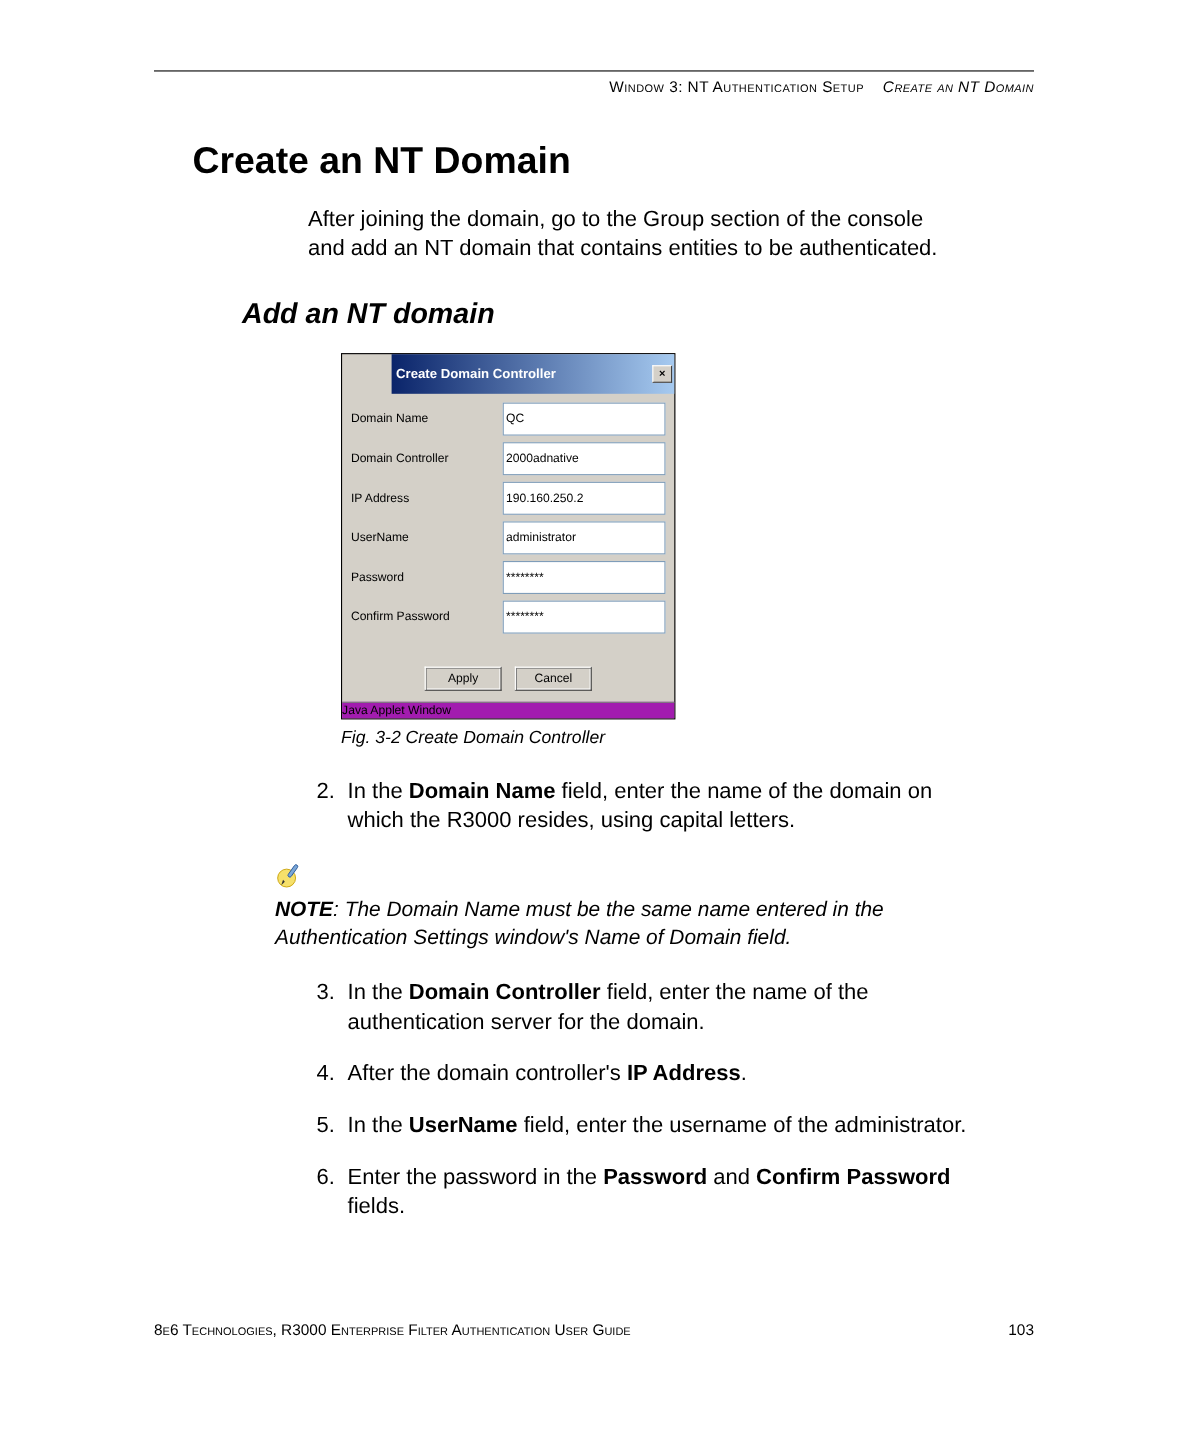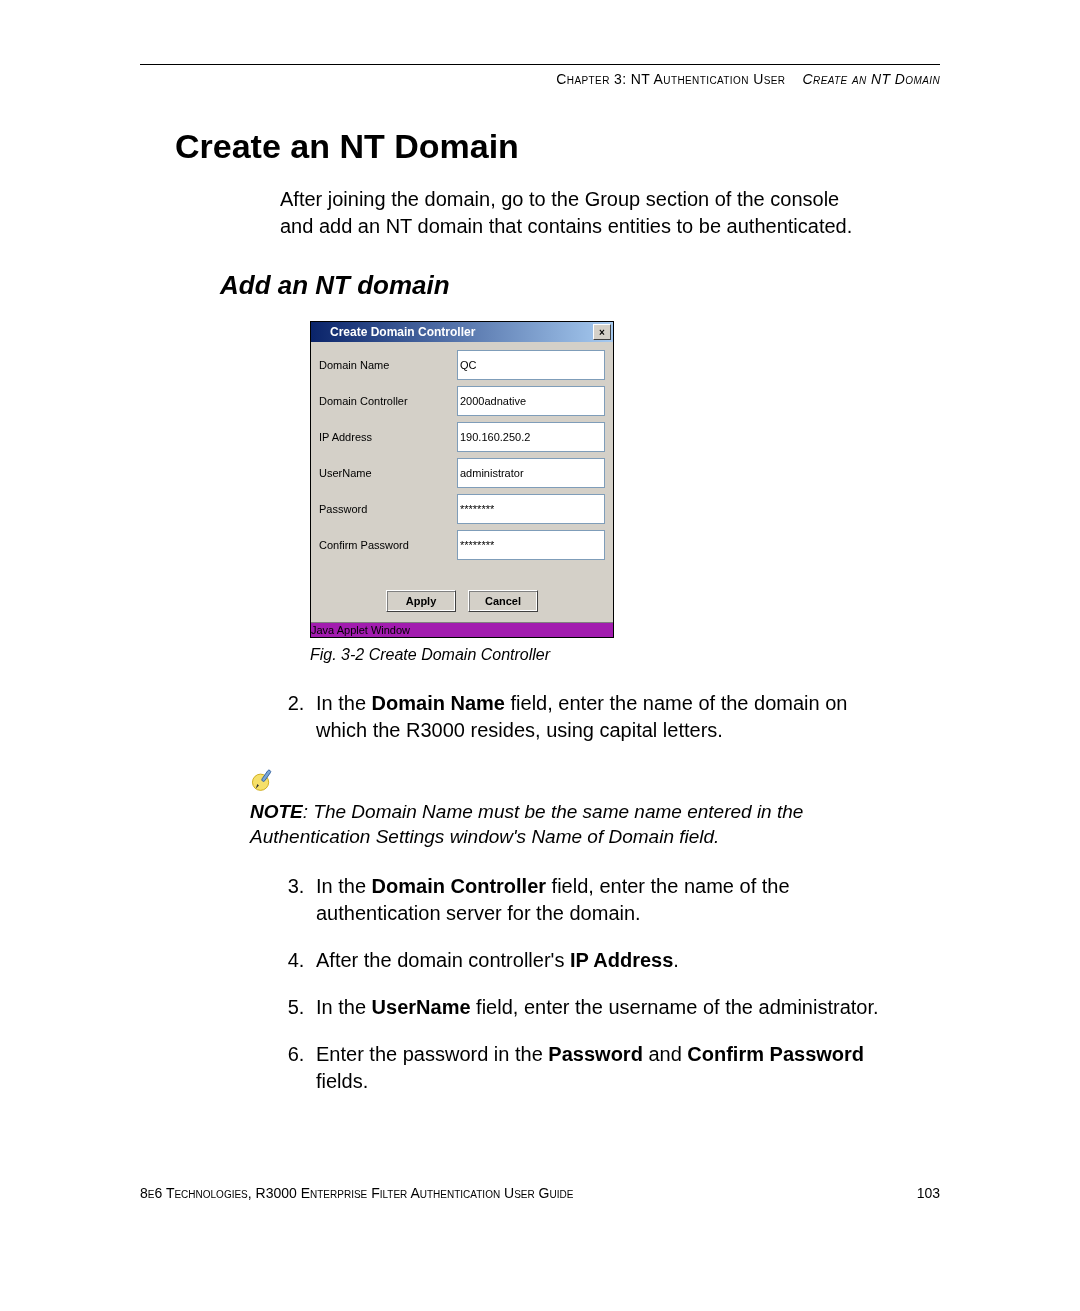--- a/index.html
+++ b/index.html
@@ -64,26 +64,27 @@
   .dialog {
     width: 302px;
     border: 1px solid #000;
     background: #d4d0c8;
     font-family: Tahoma, Arial, sans-serif;
   }
   .titlebar {
     display: flex;
     align-items: center;
     justify-content: space-between;
-    height: 20px;
+    height: 36px;
     background: linear-gradient(to right, #0a246a, #a6caf0);
     color: #fff;
     font-size: 12px;
     font-weight: bold;
-    padding: 0 2px 0 19px;
+    padding: 0 2px 0 4px;
+    margin-left: 45px;
   }
   .close-btn {
     width: 16px;
     height: 14px;
     background: #d4d0c8;
     border: 1px solid #fff;
     border-right-color: #404040;
     border-bottom-color: #404040;
     display: flex;
     align-items: center;
@@ -127,21 +128,20 @@
     min-width: 70px;
     height: 22px;
     background: #d4d0c8;
     border: 1px solid #fff;
     border-right-color: #404040;
     border-bottom-color: #404040;
     font-size: 11px;
     font-family: Tahoma, Arial, sans-serif;
     cursor: pointer;
     box-shadow: 1px 1px 0 #808080 inset, -1px -1px 0 #fff inset;
-    font-weight: bold;
   }
   .statusbar {
     border-top: 1px solid #808080;
     font-size: 11px;
     padding: 1px 0;
     background: #a21caf;
   }
   .fig-caption {
     font-size: 16px;
     font-style: italic;
@@ -182,21 +182,21 @@
   }
   .bold { font-weight: bold; }
 </style>
 </head>
 <body>
 
 <div class="page">
 
   <div class="header-line"></div>
   <div class="header-text">
-    <span>Chapter 3: NT Authentication User</span>
+    <span>Window 3: NT Authentication Setup</span>
     &nbsp;&nbsp;
     <span class="ital">Create an NT Domain</span>
   </div>
 
   <h1 class="section-title">Create an NT Domain</h1>
 
   <p class="intro">After joining the domain, go to the Group section of the console and add an NT domain that contains entities to be authenticated.</p>
 
   <h2 class="subsection">Add an NT domain</h2>
 

